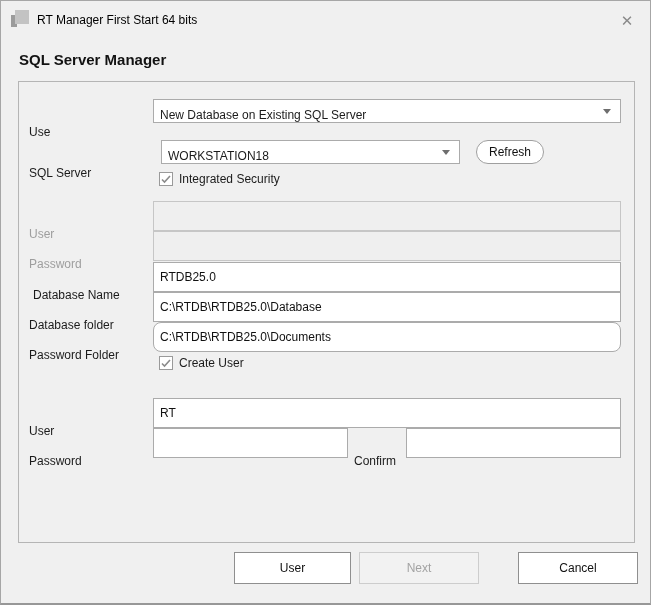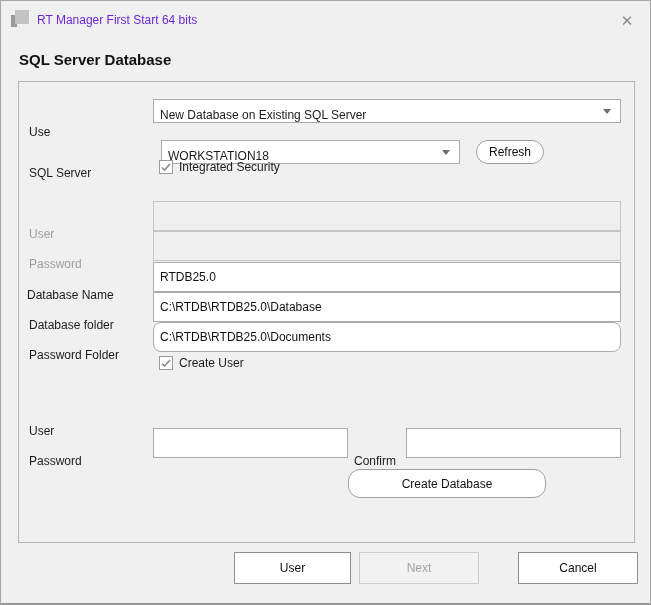--- a/index.html
+++ b/index.html
@@ -16,21 +16,21 @@
     background: #f0f0f0;
     border: 1px solid #a6a6a6;
     border-bottom: 2px solid #979797;
     overflow: hidden;
   }
   
   .titlebar { position: absolute; left: 0; top: 0; right: 0; height: 36px; }
   .app-icon { position: absolute; left: 10px; top: 9px; width: 20px; height: 18px; }
   .app-icon .sq-dark  { position: absolute; left: 0px; top: 5px; width: 6px; height: 12px; background: #9b9b9b; }
   .app-icon .sq-light { position: absolute; left: 4px; top: 0px; width: 14px; height: 14px; background: #c3c3c3; }
-  .title-text { position: absolute; left: 36px; top: 12px; font-size: 12px; color: #6d28d9; white-space: nowrap; }
+  .title-text { position: absolute; left: 36px; top: 12px; font-size: 12px; color: #000000; white-space: nowrap; }
   .close-btn {
     position: absolute; right: 11px; top: 8px; width: 24px; height: 22px;
     display: flex; align-items: center; justify-content: center;
     color: #8a8a8a; font-size: 15px; line-height: 1; cursor: default;
   }
   
   .heading { position: absolute; left: 18px; top: 50px; font-size: 15px; font-weight: bold; color: #121212; }
   
   .groupbox { position: absolute; left: 17px; top: 80px; width: 617px; height: 462px; border: 1px solid #b5b5b5; background: #f0f0f0; }
   
@@ -81,76 +81,76 @@
 
   <div class="titlebar">
     <div class="app-icon">
       <div class="sq-dark"></div>
       <div class="sq-light"></div>
     </div>
     <div class="title-text">RT Manager First Start 64 bits</div>
     <div class="close-btn">✕</div>
   </div>
 
-  <div class="heading">SQL Server Database</div>
+  <div class="heading">SQL Server Manager</div>
 
   <div class="groupbox"></div>
 
   <div class="lbl" style="left:28px; top:104px;">Use</div>
   <div class="combo" style="left:152px; top:98px; width:468px;">
     <span class="combo-value">New Database on Existing SQL Server</span>
     <span class="arrow"></span>
   </div>
 
   <div class="lbl" style="left:28px; top:145px;text-align:center;">SQL Server</div>
   <div class="combo" style="left:160px; top:139px; width:299px;">
     <span class="combo-value">WORKSTATION18</span>
     <span class="arrow"></span>
   </div>
   <button class="btn light-border" style="left:475px; top:139px; width:68px; height:24px;">Refresh</button>
 
-  <div class="checkbox-row" style="left:158px; top:159px;">
+  <div class="checkbox-row" style="left:158px; top:171px;">
     <span class="checkbox">
       <svg width="10" height="9" viewBox="0 0 10 9">
         <polyline points="1,4.5 3.5,7 9,1" fill="none" stroke="#8b8b8b" stroke-width="1.6"></polyline>
       </svg>
     </span>
     <span>Integrated Security</span>
   </div>
 
   <div class="lbl disabled" style="left:28px; top:206px;">User</div>
   <input class="txt" disabled="" style="left: 152px; top: 200px; width: 468px;" value="">
 
   <div class="lbl disabled" style="left:28px; top:236px;">Password</div>
   <input class="txt" disabled="" style="left: 152px; top: 230px; width: 468px;" value="">
 
-  <div class="lbl" style="left:26px; top:267px;">Database Name</div>
+  <div class="lbl" style="left:32px; top:267px;">Database Name</div>
   <input class="txt" style="left: 152px; top: 261px; width: 468px;" value="RTDB25.0">
 
   <div class="lbl" style="left:28px; top:297px;">Database folder</div>
   <input class="txt" style="left: 152px; top: 291px; width: 468px;" value="C:\RTDB\RTDB25.0\Database">
 
   <div class="lbl" style="left:28px; top:327px;">Password Folder</div>
   <input class="txt" style="left: 152px; top: 321px; width: 468px; border-radius: 8px;" value="C:\RTDB\RTDB25.0\Documents">
 
   <div class="checkbox-row" style="left:158px; top:355px;">
     <span class="checkbox">
       <svg width="10" height="9" viewBox="0 0 10 9">
         <polyline points="1,4.5 3.5,7 9,1" fill="none" stroke="#8b8b8b" stroke-width="1.6"></polyline>
       </svg>
     </span>
     <span>Create User</span>
   </div>
 
   <div class="lbl" style="left:28px; top:403px;">User</div>
+  <input class="txt" style="left: 152px; top: 397px; width: 468px;" value="RT">
 
   <div class="lbl" style="left:28px; top:433px;">Password</div>
   <input class="txt" style="left: 152px; top: 427px; width: 195px;" value="">
   <div class="lbl" style="left:353px; top:433px;">Confirm</div>
   <input class="txt" style="left: 405px; top: 427px; width: 215px;" value="">
 
-  <button class="btn light-border" style="left:347px; top:468px; width:198px; height:29px;">Create Database</button>
 
   <button class="btn" style="left:233px; top:551px; width:117px; height:32px;">User</button>
   <button class="btn" disabled="" style="left:358px; top:551px; width:120px; height:32px;">Next</button>
   <button class="btn" style="left:517px; top:551px; width:120px; height:32px;text-align:right;">Cancel</button>
 
 </div>
 
 </body></html>

